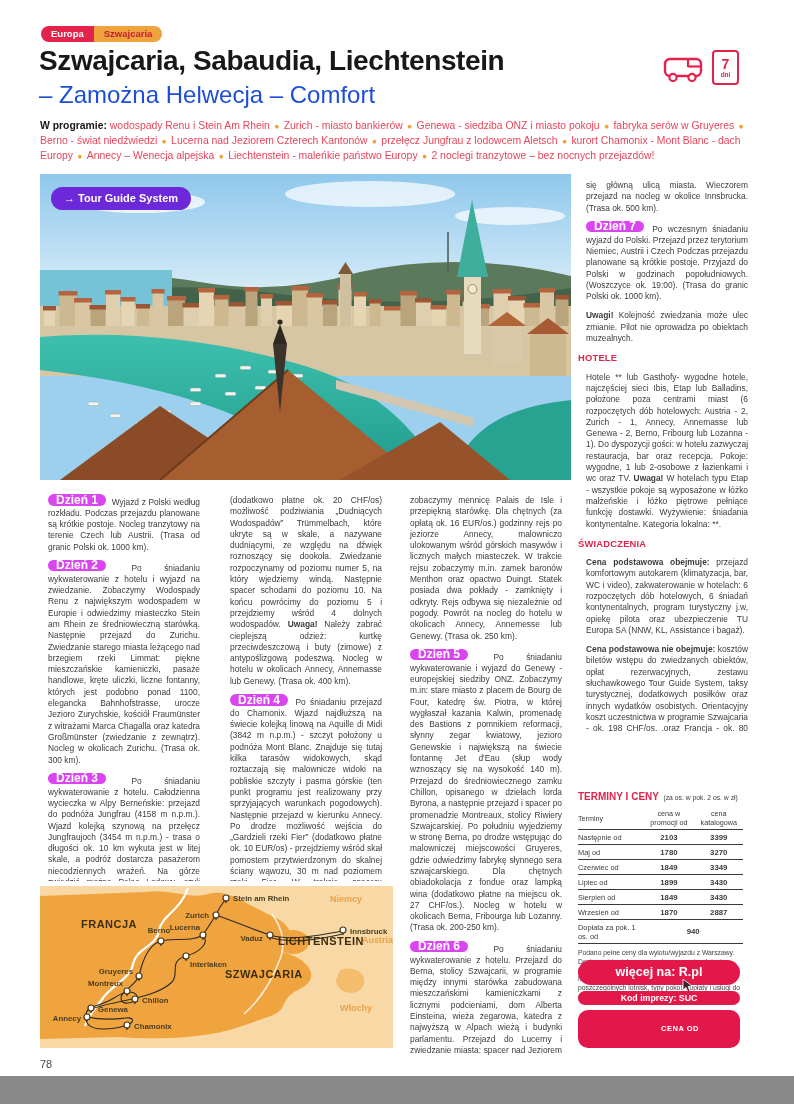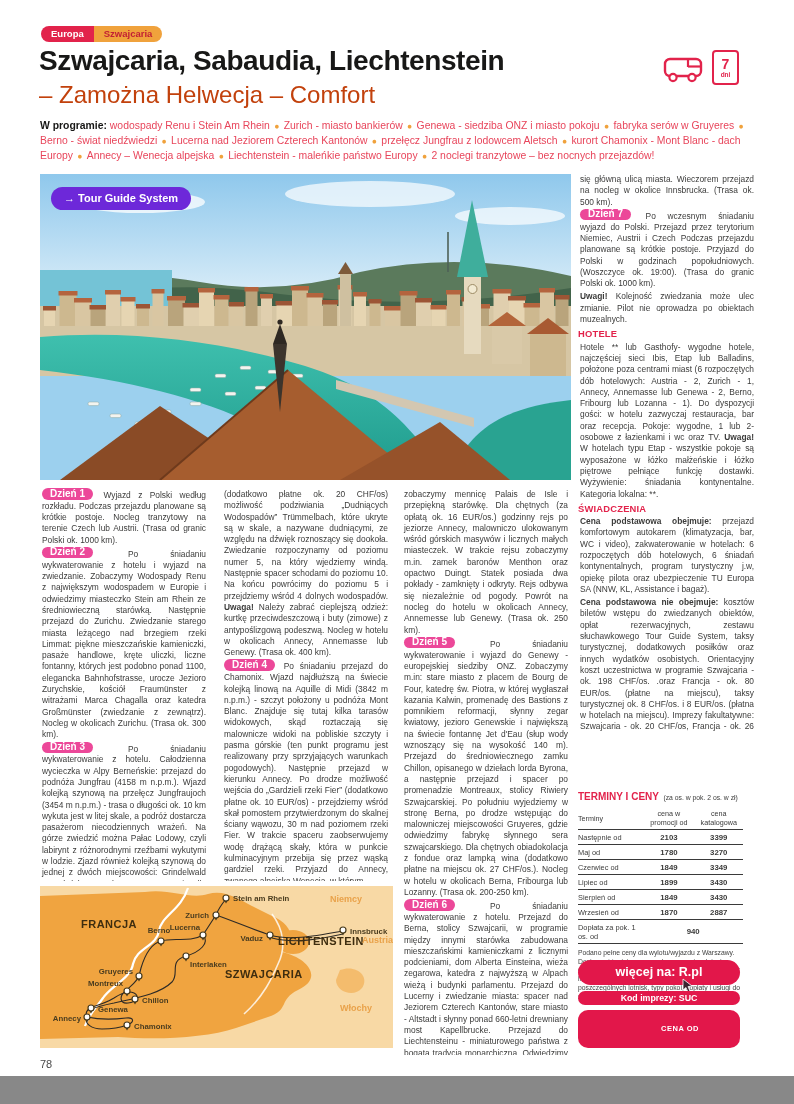--- a/index.html
+++ b/index.html
@@ -5,42 +5,42 @@
   * { margin:0; padding:0; box-sizing:border-box; }
   body { background:#888; font-family:"Liberation Sans", sans-serif; }
   #page { position:relative; width:794px; height:1076px; background:#fff; margin:0 auto; overflow:hidden; }
 
   
   .tags { position:absolute; left:41px; top:26px; display:flex; }
   .tag { font-size:9.5px; font-weight:bold; padding:2.5px 10px 3px; line-height:10px; }
   .tag.europa { background:#e2234b; color:#fff; border-radius:9px 0 0 9px; }
   .tag.kraj { background:#f0a23c; color:#c22034; border-radius:0 9px 9px 0; }
   .title { position:absolute; left:39px; top:45px; font-size:28px; font-weight:800; color:#181817; letter-spacing:-0.4px; }
-  .subtitle { position:absolute; left:39px; top:81px; font-size:24px; font-weight:400; color:#c2410c; }
+  .subtitle { position:absolute; left:39px; top:81px; font-size:24px; font-weight:400; color:#1d4ed8; }
   .dur-badge { position:absolute; left:712px; top:50px; width:27px; height:35px; border:2px solid #e2234b; border-radius:4px; display:flex; flex-direction:column; align-items:center; justify-content:center; color:#e2234b; }
   .dur-badge .d7 { font-size:14px; font-weight:bold; line-height:13px; }
   .dur-badge .dni { font-size:6.5px; font-weight:bold; }
   .buswrap { position:absolute; left:663px; top:55px; }
 
   
   .program { position:absolute; left:40px; top:119px; width:716px; font-size:10.4px; line-height:14.8px; color:#e8455b; }
   .program .plabel { color:#171716; font-weight:bold; }
   .program .dot { color:#f0a23c; font-size:8.5px; padding:0 2px; }
 
   
   .photo { position:absolute; left:40px; top:174px; width:531px; height:306px; overflow:hidden; background:#9cd0ee; }
   .tour-pill { position:absolute; left:11px; top:13px; background:#6d28d9; color:#fff; font-size:11px; font-weight:bold; padding:5px 13px 6px; border-radius:14px; }
 
   
   .col { position:absolute; top:487px; width:168px; font-size:8.4px; line-height:11.3px; text-align:justify; color:#3b3b3a; overflow:hidden; }
   #col0 { left:40px;  height:394px; }
   #col1 { left:222px; height:394px; }
   #col2 { left:402px; height:568px; }
-  .col p, .info p { margin:2px; }
-  .day { display:inline-block; background:#ec4899; color:#fff; border-radius:8px; padding:1.5px 8px 2px; font-size:10px; font-weight:bold; line-height:8px; margin-right:3px; position:relative; top:-1px; white-space:nowrap; }
+  .col p, .info p { margin:8px; }
+  .day { display:inline-block; background:#d946ef; color:#fff; border-radius:8px; padding:1.5px 8px 2px; font-size:12px; font-weight:bold; line-height:8px; margin-right:3px; position:relative; top:-1px; white-space:nowrap; }
   b { font-weight:bold; }
 
   
   .info { position:absolute; left:578px; top:172px; width:178px; font-size:8.4px; line-height:11.3px; text-align:justify; color:#3b3b3a; height:562px; overflow:hidden; }
   .shead { color:#e2234b; font-weight:bold; font-size:9.4px; margin:3px 0 2px; letter-spacing:0.2px; }
 
   
   .pricing { position:absolute; left:578px; top:786px; width:165px; color:#3b3b3a; }
   .pricing .phead { font-size:10px; font-weight:bold; color:#e2234b; }
   .pricing .pnote { font-size:6.8px; color:#3b3b3a; font-weight:normal; }

